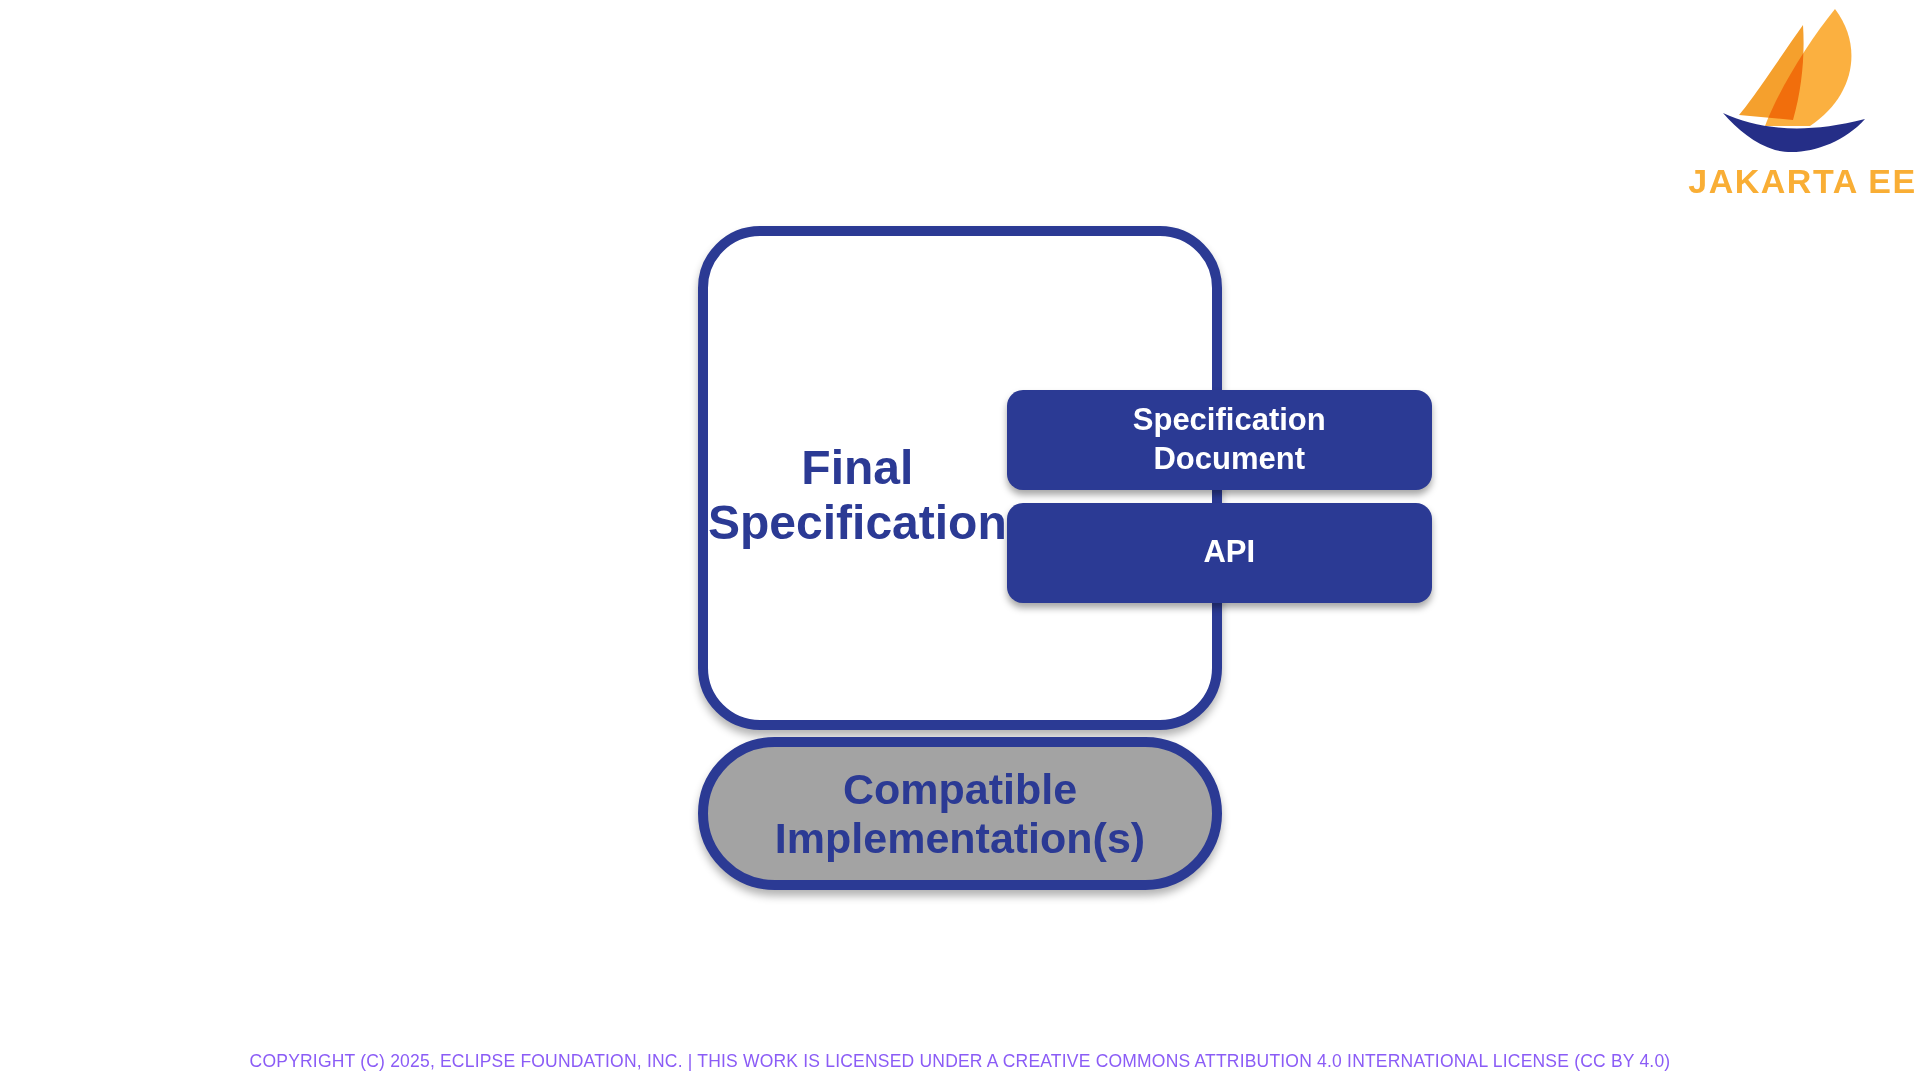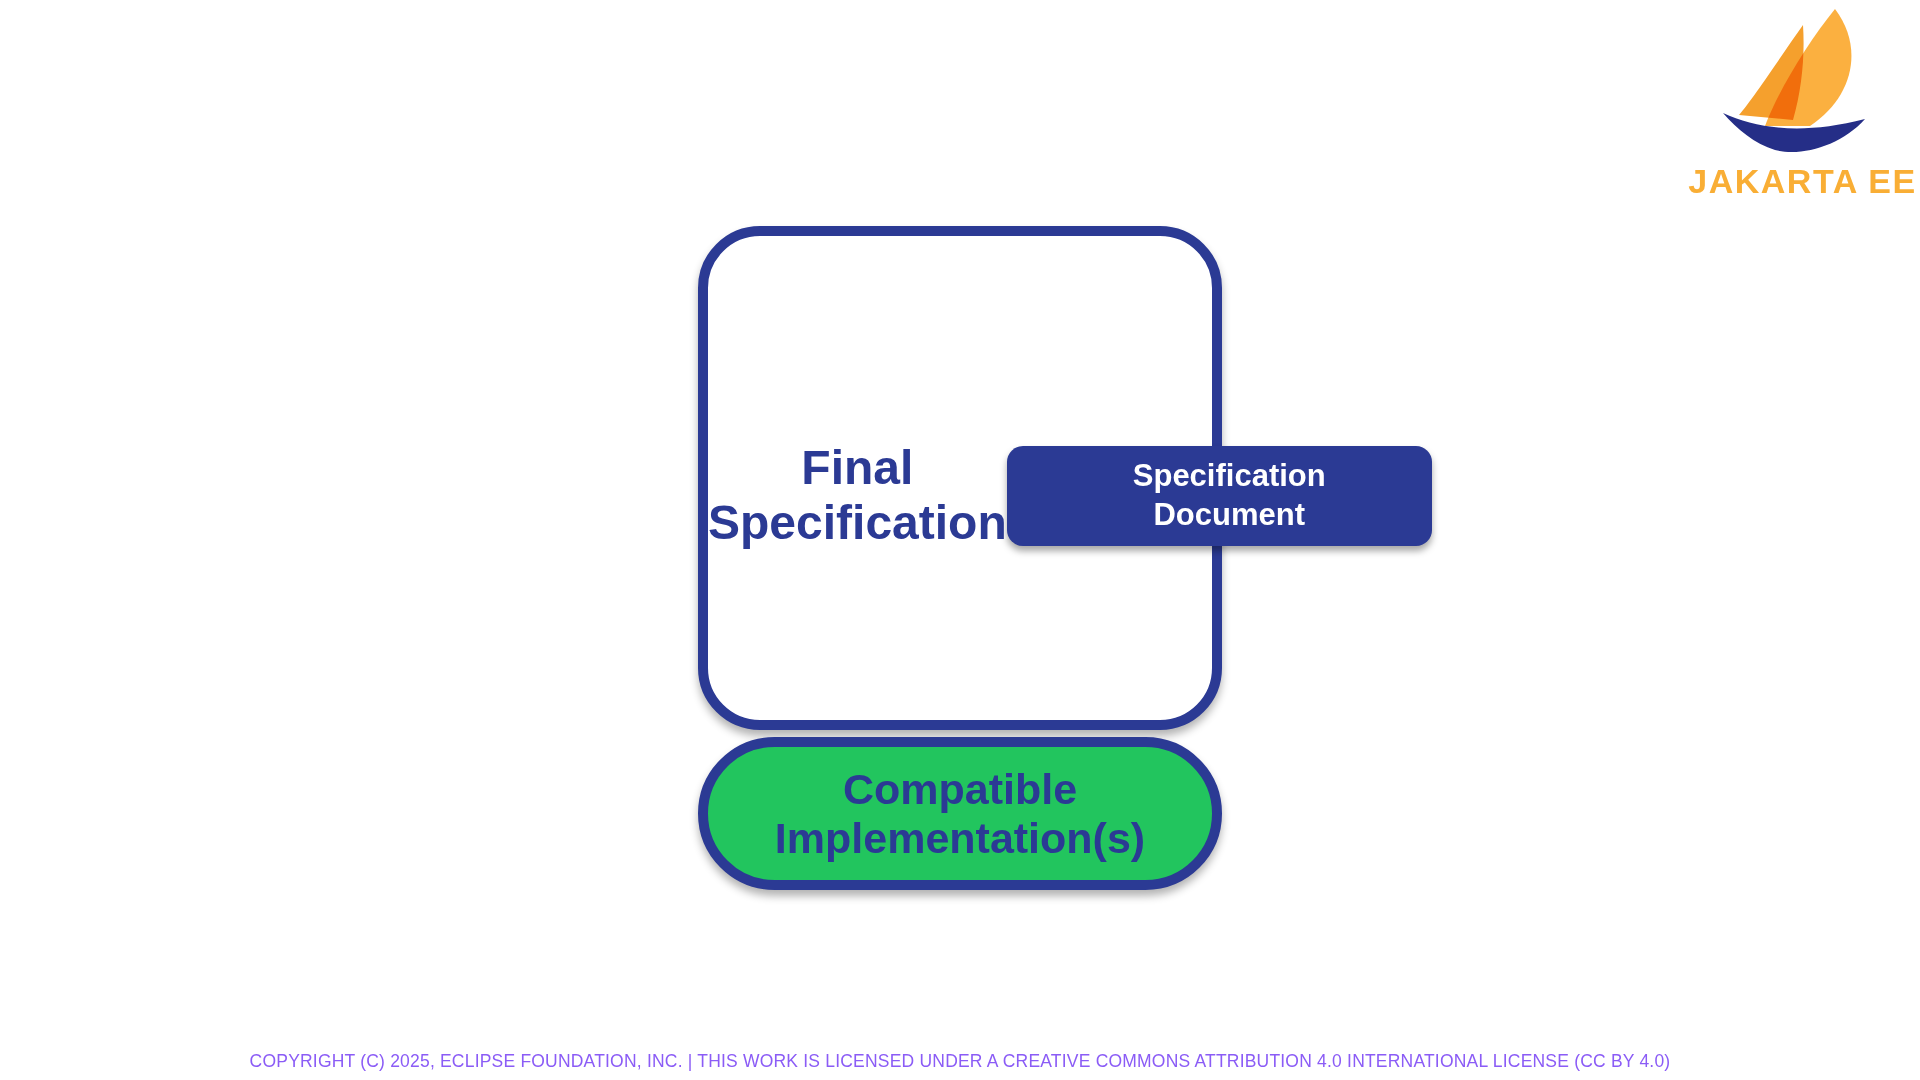--- a/index.html
+++ b/index.html
@@ -77,21 +77,21 @@
     line-height: 1.25;
     text-align: center;
     white-space: pre-line;
   }
 
   
   .pill {
     position: absolute;
     left: 698px; top: 737px;
     width: 524px; height: 153px;
-    background: #22c55e;
+    background: #a3a3a3;
     border: 10px solid #2B3A94;
     border-radius: 90px;
     box-shadow: 0 6px 9px rgba(0,0,0,0.30);
     display: flex;
     align-items: center;
     justify-content: center;
   }
   .pill-label {
     color: #2B3A94;
     font-size: 43px;
@@ -127,20 +127,23 @@
   <div class="logo-wordmark">JAKARTA EE</div>
 </div>
 
 <div class="spec-box">
   <div class="spec-title">Final Specification</div>
   <div class="spec-stack">
     <div class="inner-box">
       <div class="inner-box-label">Specification
 Document</div>
     </div>
+    <div class="inner-box">
+      <div class="inner-box-label">API</div>
+    </div>
   </div>
 </div>
 
 <div class="pill">
   <div class="pill-label">Compatible
 Implementation(s)</div>
 </div>
 
 <div class="footer">COPYRIGHT (C) 2025, ECLIPSE FOUNDATION, INC. | THIS WORK IS LICENSED UNDER A CREATIVE COMMONS ATTRIBUTION 4.0 INTERNATIONAL LICENSE (CC BY 4.0)</div>
 

